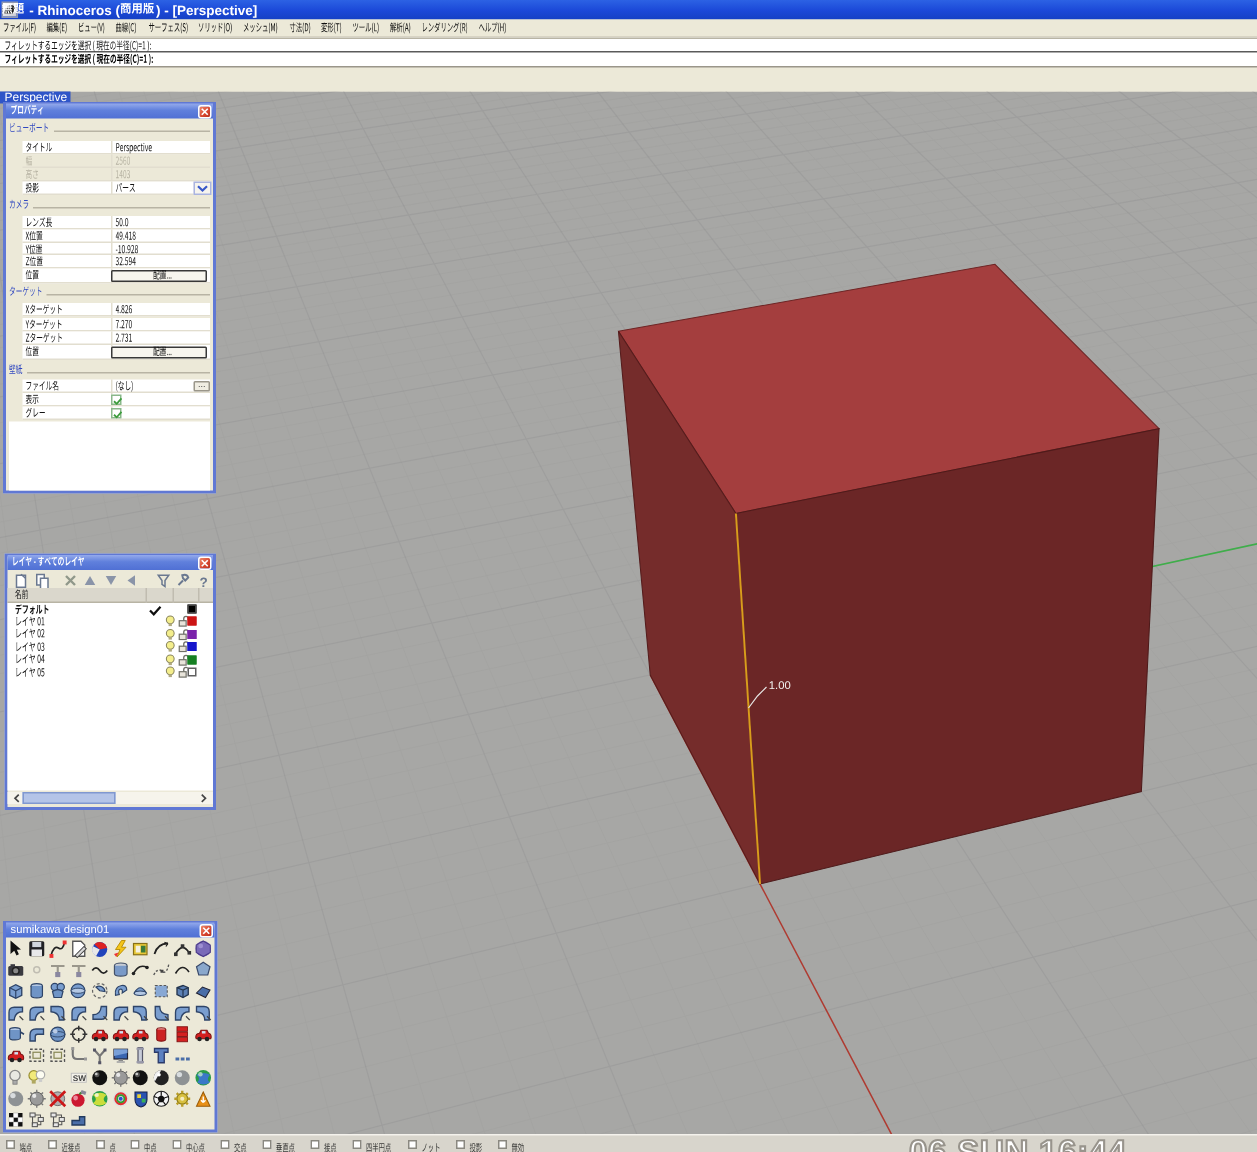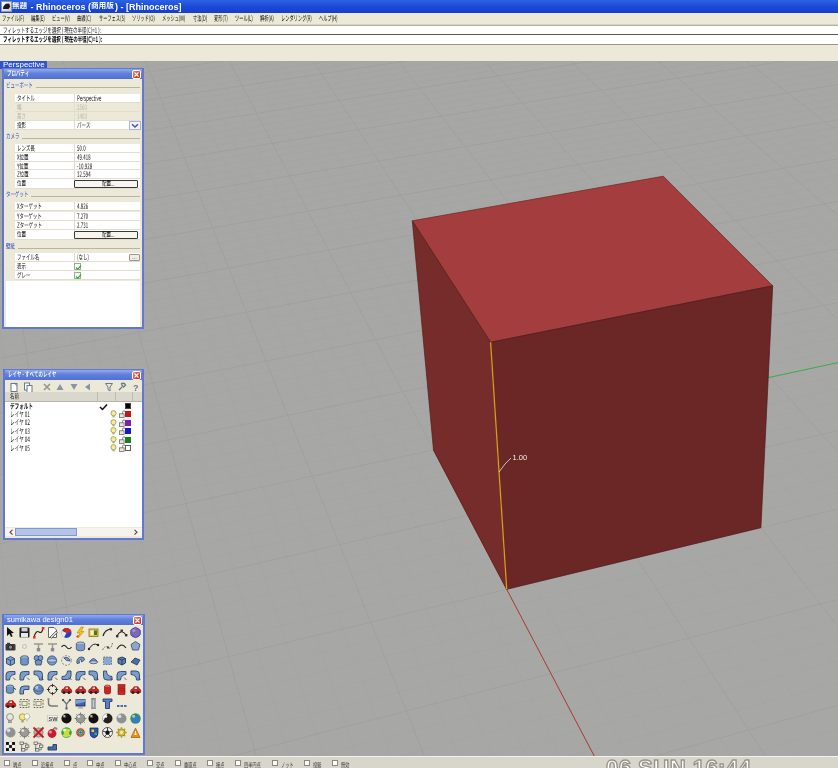--- a/index.html
+++ b/index.html
@@ -4,25 +4,25 @@
 *{margin:0;padding:0;box-sizing:border-box}
 body{width:838px;height:768px;overflow:hidden;position:relative;font-family:"Liberation Sans",sans-serif;background:#ece9d8}
 .abs{position:absolute}
 
 </style></head><body>
 <div class="abs" style="left:0;top:0;width:838px;height:13px;background:linear-gradient(180deg,#2c62e4 0%,#1b48d8 55%,#1540c4 100%)"></div>
 <div class="abs" style="left:1px;top:1px;width:11px;height:11px;background:linear-gradient(135deg,#fdfdfd,#c8c8d0);border:1px solid #9098b0"></div>
 <svg class="abs" style="left:2px;top:2px" width="9" height="9">
     <path d="M1 7 Q1 4 2.5 3.2 Q3.2 1.2 5 1.8 Q7 1 7.6 2.6 L8 4 Q8.4 5 7.6 5.4 L6.5 7 Z" fill="#1a1a1a"></path>
   </svg>
-<div class="abs" style="left:12px;top:0px;height:13px;display:flex;align-items:center;color:#fff;font-family:'Liberation Sans',sans-serif;font-weight:bold;font-size:9px;white-space:pre"><svg style="display:block" width="16" height="9">
+<div class="abs" style="left:1px;top:0px;height:13px;display:flex;align-items:center;color:#fff;font-family:'Liberation Sans',sans-serif;font-weight:bold;font-size:9px;white-space:pre"><svg style="display:block" width="16" height="9">
       <path d="M2.5 5.5C2.6 6.0 2.7 6.6 2.7 7.0L3.6 6.9C3.6 6.5 3.5 5.9 3.4 5.4ZM4.0 5.5C4.2 6.0 4.4 6.6 4.4 7.0L5.3 6.9C5.3 6.5 5.1 5.8 4.9 5.4ZM5.5 5.5C5.9 6.0 6.3 6.7 6.5 7.1L7.4 6.8C7.2 6.3 6.8 5.7 6.4 5.2ZM1.2 5.2C1.0 5.8 0.6 6.4 0.3 6.8L1.2 7.1C1.5 6.7 1.9 6.0 2.0 5.4ZM0.5 4.2L0.5 5.0L7.1 5.0L7.1 4.2L6.2 4.2L6.2 3.2L7.2 3.2L7.2 2.3L6.2 2.3L6.2 1.3L7.0 1.3L7.0 0.4L2.4 0.4C2.5 0.3 2.6 0.1 2.7 -0.1L1.8 -0.4C1.5 0.4 0.9 1.1 0.2 1.5C0.4 1.7 0.8 2.0 0.9 2.2C1.1 2.0 1.2 1.9 1.4 1.7L1.4 2.3L0.4 2.3L0.4 3.2L1.4 3.2L1.4 4.2ZM2.8 1.3L2.8 2.3L2.2 2.3L2.2 1.3ZM3.5 1.3L4.1 1.3L4.1 2.3L3.5 2.3ZM4.8 1.3L5.4 1.3L5.4 2.3L4.8 2.3ZM2.8 3.2L2.8 4.2L2.2 4.2L2.2 3.2ZM3.5 3.2L4.1 3.2L4.1 4.2L3.5 4.2ZM4.8 3.2L5.4 3.2L5.4 4.2L4.8 4.2ZM9.1 1.5L10.2 1.5L10.2 1.9L9.1 1.9ZM9.1 0.6L10.2 0.6L10.2 0.9L9.1 0.9ZM8.3 -0.1L8.3 2.6L11.0 2.6L11.0 -0.1ZM12.4 2.7L13.8 2.7L13.8 3.0L12.4 3.0ZM12.4 3.7L13.8 3.7L13.8 4.0L12.4 4.0ZM12.4 1.7L13.8 1.7L13.8 2.1L12.4 2.1ZM12.2 4.8C11.9 5.1 11.5 5.4 11.0 5.6C11.2 5.7 11.5 6.0 11.6 6.2C12.1 5.9 12.6 5.4 12.9 5.0ZM13.2 5.0C13.6 5.3 14.1 5.8 14.3 6.1L15.0 5.7C14.8 5.4 14.3 5.0 13.9 4.7ZM8.3 4.0C8.2 5.0 8.2 6.0 7.7 6.5C7.9 6.7 8.2 7.0 8.3 7.2C8.5 6.8 8.7 6.4 8.8 5.9C9.4 6.8 10.4 7.0 11.8 7.0L14.7 7.0C14.8 6.7 14.9 6.4 15.0 6.2C14.4 6.2 12.3 6.2 11.8 6.2C11.1 6.2 10.6 6.2 10.1 6.0L10.1 5.1L11.2 5.1L11.2 4.4L10.1 4.4L10.1 3.7L11.4 3.7L11.4 3.0L7.9 3.0L7.9 3.7L9.3 3.7L9.3 5.6C9.2 5.4 9.1 5.2 9.0 4.9C9.0 4.6 9.0 4.4 9.0 4.0ZM11.6 1.0L11.6 4.7L14.6 4.7L14.6 1.0L13.3 1.0L13.5 0.6L14.8 0.6L14.8 -0.1L11.3 -0.1L11.3 0.6L12.7 0.6L12.5 1.0Z" fill="#fff"></path>
     </svg><span> - Rhinoceros (</span><svg style="display:block" width="24" height="9">
       <path d="M2.3 4.2L2.3 6.7L3.1 6.7L3.1 6.3L5.0 6.3C5.1 6.6 5.2 6.9 5.3 7.1C5.9 7.1 6.3 7.1 6.6 7.0C6.9 6.8 7.0 6.5 7.0 6.1L7.0 1.7L5.4 1.7L5.8 1.1L7.1 1.1L7.1 0.2L4.2 0.2L4.2 -0.4L3.3 -0.4L3.3 0.2L0.5 0.2L0.5 1.1L1.8 1.1C1.9 1.3 2.0 1.5 2.1 1.7L0.7 1.7L0.7 7.1L1.6 7.1L1.6 3.6C1.7 3.8 1.9 4.1 1.9 4.2C3.1 3.9 3.4 3.4 3.4 2.5L4.0 2.5L4.0 3.0C4.0 3.7 4.2 3.9 4.9 3.9C5.0 3.9 5.3 3.9 5.5 3.9C5.8 3.9 6.0 3.8 6.1 3.6L6.1 6.1C6.1 6.2 6.0 6.2 5.9 6.2L5.3 6.2L5.3 4.2ZM2.8 1.1L4.7 1.1C4.6 1.3 4.5 1.5 4.4 1.7L3.1 1.7C3.0 1.5 2.9 1.3 2.8 1.1ZM6.1 2.5L6.1 3.0C5.9 3.0 5.7 2.9 5.6 2.8C5.5 3.2 5.5 3.2 5.4 3.2C5.3 3.2 5.0 3.2 5.0 3.2C4.8 3.2 4.8 3.2 4.8 3.0L4.8 2.5ZM1.6 3.5L1.6 2.5L2.6 2.5C2.6 3.1 2.4 3.4 1.6 3.5ZM3.1 4.9L4.5 4.9L4.5 5.6L3.1 5.6ZM8.7 0.1L8.7 3.0C8.7 4.1 8.6 5.6 7.8 6.5C8.0 6.7 8.4 7.0 8.5 7.2C9.0 6.5 9.3 5.7 9.5 4.8L11.0 4.8L11.0 7.0L11.9 7.0L11.9 4.8L13.5 4.8L13.5 6.0C13.5 6.1 13.5 6.2 13.4 6.2C13.2 6.2 12.7 6.2 12.3 6.2C12.4 6.4 12.5 6.8 12.6 7.1C13.3 7.1 13.7 7.1 14.0 6.9C14.3 6.8 14.5 6.5 14.5 6.0L14.5 0.1ZM9.6 1.1L11.0 1.1L11.0 2.0L9.6 2.0ZM13.5 1.1L13.5 2.0L11.9 2.0L11.9 1.1ZM9.6 2.9L11.0 2.9L11.0 3.9L9.6 3.9C9.6 3.6 9.6 3.3 9.6 3.0ZM13.5 2.9L13.5 3.9L11.9 3.9L11.9 2.9ZM15.9 -0.2L15.9 2.9C15.9 4.1 15.8 5.6 15.3 6.5C15.5 6.7 15.8 7.0 15.9 7.1C16.4 6.4 16.6 5.3 16.7 4.3L17.4 4.3L17.4 7.1L18.2 7.1L18.2 6.6C18.4 6.7 18.8 7.0 18.9 7.1C19.4 6.1 19.6 4.7 19.7 3.4C19.8 4.1 20.1 4.7 20.4 5.3C20.1 5.7 19.7 6.1 19.3 6.3C19.5 6.5 19.7 6.9 19.8 7.1C20.2 6.8 20.6 6.5 20.9 6.1C21.2 6.5 21.6 6.9 22.1 7.1C22.2 6.9 22.5 6.5 22.7 6.3C22.2 6.1 21.8 5.7 21.4 5.3C21.9 4.5 22.2 3.4 22.4 2.2L21.8 2.0L21.7 2.0L19.7 2.0L19.7 0.8L22.4 0.8L22.4 -0.1L18.8 -0.1L18.8 2.3C18.8 3.5 18.8 5.3 18.2 6.6L18.2 3.5L16.7 3.5L16.7 2.9L16.7 2.6L18.6 2.6L18.6 1.7L18.1 1.7L18.1 -0.4L17.2 -0.4L17.2 1.7L16.7 1.7L16.7 -0.2ZM21.4 2.9C21.3 3.4 21.1 4.0 20.9 4.4C20.6 4.0 20.4 3.4 20.3 2.9Z" fill="#fff"></path>
-    </svg><span>) - [Rhinoceros]</span></div>
+    </svg><span>) - [Perspective]</span></div>
 <div class="abs" style="left:0;top:13px;width:838px;height:12px;background:#ece9d8;border-bottom:1px solid #d8d4c4"></div>
 <svg class="abs" style="left:2px;top:14.5px" width="24" height="11">
     <path d="M3.6 1.0L3.4 0.7C3.3 0.7 3.2 0.7 3.2 0.7C3.0 0.7 1.3 0.7 1.0 0.7C0.9 0.7 0.7 0.7 0.6 0.7L0.6 1.4C0.7 1.3 0.9 1.3 1.0 1.3C1.3 1.3 2.9 1.3 3.2 1.3C3.1 2.0 2.9 3.1 2.6 3.7C2.3 4.5 1.8 5.2 1.0 5.5L1.3 6.1C2.1 5.7 2.6 5.0 2.9 4.1C3.3 3.3 3.5 2.1 3.6 1.4C3.6 1.2 3.6 1.1 3.6 1.0ZM7.9 2.2L7.7 1.9C7.6 1.9 7.5 1.9 7.4 1.9C7.2 1.9 5.5 1.9 5.4 1.9C5.2 1.9 5.1 1.9 5.0 1.9L5.0 2.5C5.1 2.5 5.2 2.4 5.4 2.4C5.5 2.4 7.1 2.4 7.4 2.4C7.3 2.8 7.0 3.5 6.7 3.8L6.9 4.1C7.3 3.7 7.7 2.7 7.8 2.4C7.8 2.3 7.8 2.2 7.9 2.2ZM6.4 2.9L6.1 2.9C6.1 3.1 6.1 3.2 6.1 3.4C6.1 4.4 6.0 5.2 5.5 5.8C5.4 6.0 5.3 6.0 5.2 6.1L5.5 6.5C6.4 5.6 6.4 4.5 6.4 2.9ZM8.8 3.2L9.0 3.8C9.6 3.5 10.1 3.1 10.6 2.6L10.6 5.4C10.6 5.6 10.6 6.0 10.5 6.1L11.0 6.1C10.9 6.0 10.9 5.6 10.9 5.4L10.9 2.2C11.4 1.7 11.8 1.2 12.1 0.6L11.8 0.1C11.5 0.7 11.1 1.4 10.6 1.9C10.2 2.4 9.5 2.9 8.8 3.2ZM14.9 5.8L15.1 6.1C15.1 6.0 15.2 6.0 15.2 5.9C15.7 5.5 16.3 4.7 16.7 3.9L16.5 3.4C16.1 4.2 15.6 4.9 15.2 5.2C15.2 5.0 15.2 1.4 15.2 0.9C15.2 0.6 15.3 0.4 15.3 0.4L14.9 0.4C14.9 0.4 14.9 0.6 14.9 0.9C14.9 1.4 14.9 5.0 14.9 5.4C14.9 5.5 14.9 5.6 14.9 5.8ZM12.9 5.7L13.2 6.1C13.6 5.6 13.9 4.9 14.0 4.1C14.1 3.3 14.1 1.7 14.1 0.9C14.1 0.7 14.1 0.5 14.2 0.4L13.8 0.4C13.8 0.5 13.8 0.7 13.8 0.9C13.8 1.8 13.8 3.2 13.7 3.9C13.5 4.6 13.3 5.3 12.9 5.7ZM17.9 7.4L18.1 7.2C17.8 6.1 17.6 4.9 17.6 3.6C17.6 2.4 17.8 1.1 18.1 0.1L17.9 -0.1C17.5 1.0 17.3 2.2 17.3 3.6C17.3 5.1 17.5 6.3 17.9 7.4ZM18.7 5.9L19.1 5.9L19.1 3.5L20.3 3.5L20.3 2.9L19.1 2.9L19.1 1.1L20.5 1.1L20.5 0.5L18.7 0.5ZM21.0 7.4C21.4 6.3 21.7 5.1 21.7 3.6C21.7 2.2 21.4 1.0 21.0 -0.1L20.8 0.1C21.2 1.1 21.3 2.4 21.3 3.6C21.3 4.9 21.2 6.1 20.8 7.2Z" fill="#101010"></path>
   </svg>
 <svg class="abs" style="left:31.251704px;top:14.5px" width="15" height="11">
     <path d="M1.7 0.2L1.7 0.6L4.0 0.6L4.0 0.2ZM0.4 3.9C0.3 4.6 0.2 5.2 0.1 5.7C0.2 5.7 0.3 5.8 0.3 5.9C0.5 5.4 0.6 4.7 0.6 4.0ZM1.2 4.0C1.3 4.5 1.4 5.0 1.4 5.4L1.6 5.3C1.6 5.6 1.5 5.8 1.4 6.1C1.4 6.1 1.5 6.3 1.6 6.4C1.9 5.8 2.0 5.0 2.0 4.2L2.0 6.5L2.3 6.5L2.3 5.1L2.6 5.1L2.6 6.4L2.8 6.4L2.8 5.1L3.1 5.1L3.1 6.4L3.4 6.4L3.4 5.1L3.7 5.1L3.7 6.0C3.7 6.0 3.7 6.1 3.7 6.1C3.6 6.1 3.5 6.1 3.4 6.1C3.5 6.2 3.5 6.4 3.5 6.5C3.7 6.5 3.8 6.5 3.9 6.4C3.9 6.3 4.0 6.2 4.0 6.0L4.0 3.3L2.1 3.3L2.1 2.8L3.9 2.8L3.9 1.1L1.8 1.1L1.8 2.8C1.8 3.5 1.8 4.4 1.6 5.2C1.6 4.8 1.5 4.3 1.4 3.9ZM2.6 4.6L2.3 4.6L2.3 3.8L2.6 3.8ZM2.8 4.6L2.8 3.8L3.1 3.8L3.1 4.6ZM3.4 4.6L3.4 3.8L3.7 3.8L3.7 4.6ZM2.1 1.6L3.6 1.6L3.6 2.4L2.1 2.4ZM0.1 3.0L0.2 3.5L0.8 3.4L0.8 6.5L1.1 6.5L1.1 3.4L1.4 3.3C1.4 3.5 1.4 3.7 1.5 3.8L1.7 3.6C1.7 3.2 1.5 2.6 1.3 2.1L1.1 2.2C1.2 2.4 1.2 2.6 1.3 2.9L0.7 2.9C1.0 2.3 1.3 1.5 1.5 0.8L1.3 0.5C1.2 0.9 1.0 1.4 0.8 1.9C0.8 1.8 0.7 1.6 0.6 1.4C0.8 1.0 1.0 0.4 1.1 -0.1L0.8 -0.3C0.7 0.1 0.6 0.7 0.5 1.1L0.3 0.9L0.2 1.2C0.4 1.6 0.6 2.0 0.7 2.3C0.6 2.6 0.5 2.8 0.4 3.0ZM5.3 -0.3C5.2 0.4 4.8 1.2 4.3 1.9C4.4 2.0 4.5 2.1 4.6 2.2C4.7 2.0 4.8 1.8 5.0 1.6L5.0 3.8L6.2 3.8L6.2 4.2L4.4 4.2L4.4 4.7L5.9 4.7C5.5 5.2 4.9 5.7 4.3 6.0C4.4 6.1 4.5 6.3 4.6 6.4C5.1 6.1 5.7 5.6 6.2 4.9L6.2 6.5L6.5 6.5L6.5 4.9C6.9 5.5 7.5 6.1 8.1 6.4C8.1 6.2 8.2 6.0 8.3 5.9C7.8 5.7 7.2 5.2 6.8 4.7L8.2 4.7L8.2 4.2L6.5 4.2L6.5 3.8L8.1 3.8L8.1 3.3L6.5 3.3L6.5 2.8L7.8 2.8L7.8 2.4L6.5 2.4L6.5 1.9L7.8 1.9L7.8 1.5L6.5 1.5L6.5 1.0L7.9 1.0L7.9 0.6L6.5 0.6C6.6 0.3 6.7 0.1 6.8 -0.2L6.4 -0.3C6.4 -0.0 6.3 0.3 6.2 0.6L5.4 0.6C5.5 0.3 5.6 0.1 5.7 -0.2ZM6.2 1.9L6.2 2.4L5.3 2.4L5.3 1.9ZM6.2 1.5L5.3 1.5L5.3 1.0L6.2 1.0ZM6.2 2.8L6.2 3.3L5.3 3.3L5.3 2.8ZM9.4 7.4L9.7 7.2C9.3 6.1 9.1 4.9 9.1 3.6C9.1 2.4 9.3 1.1 9.7 0.1L9.4 -0.1C9.1 1.0 8.8 2.2 8.8 3.6C8.8 5.1 9.1 6.3 9.4 7.4ZM10.3 5.9L12.1 5.9L12.1 5.3L10.7 5.3L10.7 3.4L11.8 3.4L11.8 2.8L10.7 2.8L10.7 1.1L12.1 1.1L12.1 0.5L10.3 0.5ZM12.8 7.4C13.2 6.3 13.4 5.1 13.4 3.6C13.4 2.2 13.2 1.0 12.8 -0.1L12.5 0.1C12.9 1.1 13.1 2.4 13.1 3.6C13.1 4.9 12.9 6.1 12.5 7.2Z" fill="#101010"></path>
   </svg>
 <svg class="abs" style="left:52.223473999999996px;top:14.5px" width="19" height="11">
     <path d="M3.1 0.1L2.8 0.3C3.0 0.6 3.1 1.0 3.2 1.3L3.4 1.1C3.3 0.8 3.2 0.4 3.1 0.1ZM3.5 -0.2L3.3 -0.0C3.4 0.3 3.6 0.7 3.7 1.0L3.9 0.8C3.8 0.6 3.6 0.1 3.5 -0.2ZM1.2 0.4L0.8 0.4C0.8 0.5 0.8 0.8 0.8 1.0C0.8 1.4 0.8 4.3 0.8 5.0C0.8 5.6 1.0 5.9 1.3 6.0C1.5 6.1 1.7 6.1 2.0 6.1C2.5 6.1 3.1 6.0 3.5 5.9L3.5 5.2C3.1 5.4 2.5 5.5 2.0 5.5C1.8 5.5 1.6 5.5 1.5 5.4C1.2 5.4 1.2 5.3 1.2 4.9L1.2 3.2C1.7 3.0 2.4 2.6 2.9 2.3C3.0 2.2 3.2 2.1 3.3 2.0L3.1 1.4C3.0 1.5 2.9 1.6 2.8 1.7C2.3 2.1 1.7 2.4 1.2 2.6L1.2 1.0C1.2 0.8 1.2 0.5 1.2 0.4ZM4.8 5.2L4.8 5.9C5.0 5.8 5.1 5.8 5.2 5.8C5.4 5.8 7.3 5.8 7.5 5.8C7.6 5.8 7.8 5.8 7.8 5.9L7.8 5.3C7.7 5.3 7.6 5.3 7.5 5.3L7.1 5.3C7.1 4.6 7.3 3.1 7.3 2.6C7.3 2.6 7.3 2.5 7.3 2.4L7.1 2.2C7.0 2.2 6.9 2.2 6.9 2.2C6.6 2.2 5.7 2.2 5.6 2.2C5.5 2.2 5.3 2.2 5.2 2.2L5.2 2.8C5.3 2.8 5.5 2.8 5.6 2.8C5.7 2.8 6.7 2.8 6.9 2.8C6.9 3.2 6.8 4.7 6.7 5.3L5.2 5.3C5.1 5.3 4.9 5.3 4.8 5.2ZM8.9 2.7L8.9 3.4C9.0 3.4 9.2 3.4 9.5 3.4C9.8 3.4 11.5 3.4 11.8 3.4C12.0 3.4 12.1 3.4 12.2 3.4L12.2 2.7C12.1 2.7 12.0 2.8 11.8 2.8C11.5 2.8 9.8 2.8 9.5 2.8C9.2 2.8 9.0 2.7 8.9 2.7ZM13.7 7.4L13.9 7.2C13.5 6.1 13.4 4.9 13.4 3.6C13.4 2.4 13.5 1.1 13.9 0.1L13.7 -0.1C13.3 1.0 13.0 2.2 13.0 3.6C13.0 5.1 13.3 6.3 13.7 7.4ZM15.1 5.9L15.5 5.9L16.5 0.5L16.1 0.5L15.6 3.4C15.5 4.1 15.4 4.6 15.3 5.2L15.3 5.2C15.2 4.6 15.1 4.1 15.0 3.4L14.5 0.5L14.1 0.5ZM16.9 7.4C17.3 6.3 17.5 5.1 17.5 3.6C17.5 2.2 17.3 1.0 16.9 -0.1L16.7 0.1C17.0 1.1 17.2 2.4 17.2 3.6C17.2 4.9 17.0 6.1 16.7 7.2Z" fill="#101010"></path>
   </svg>

